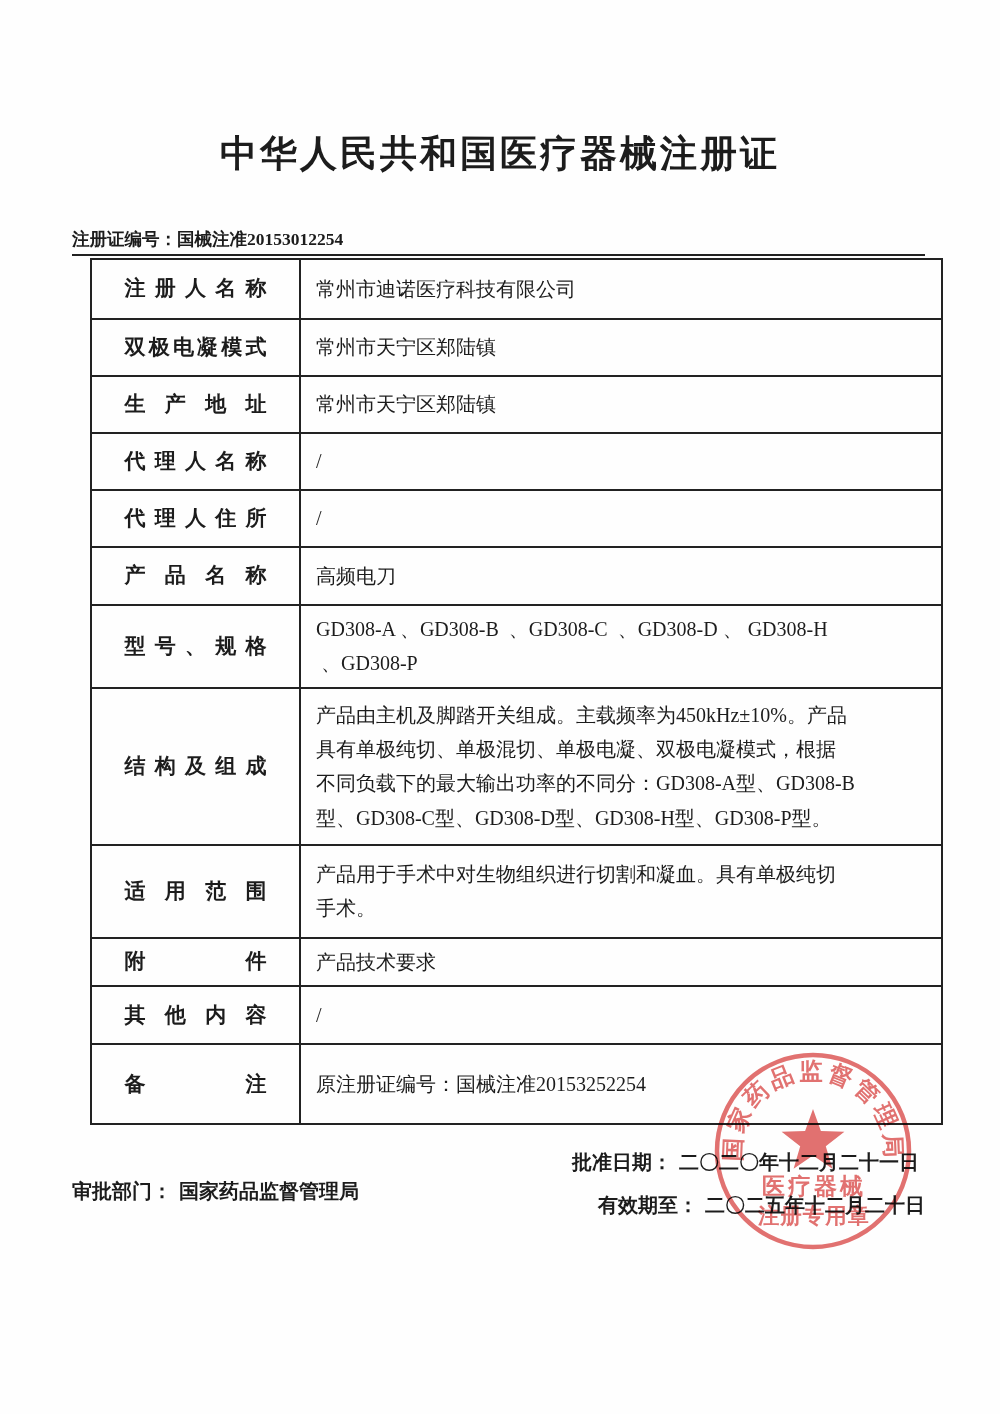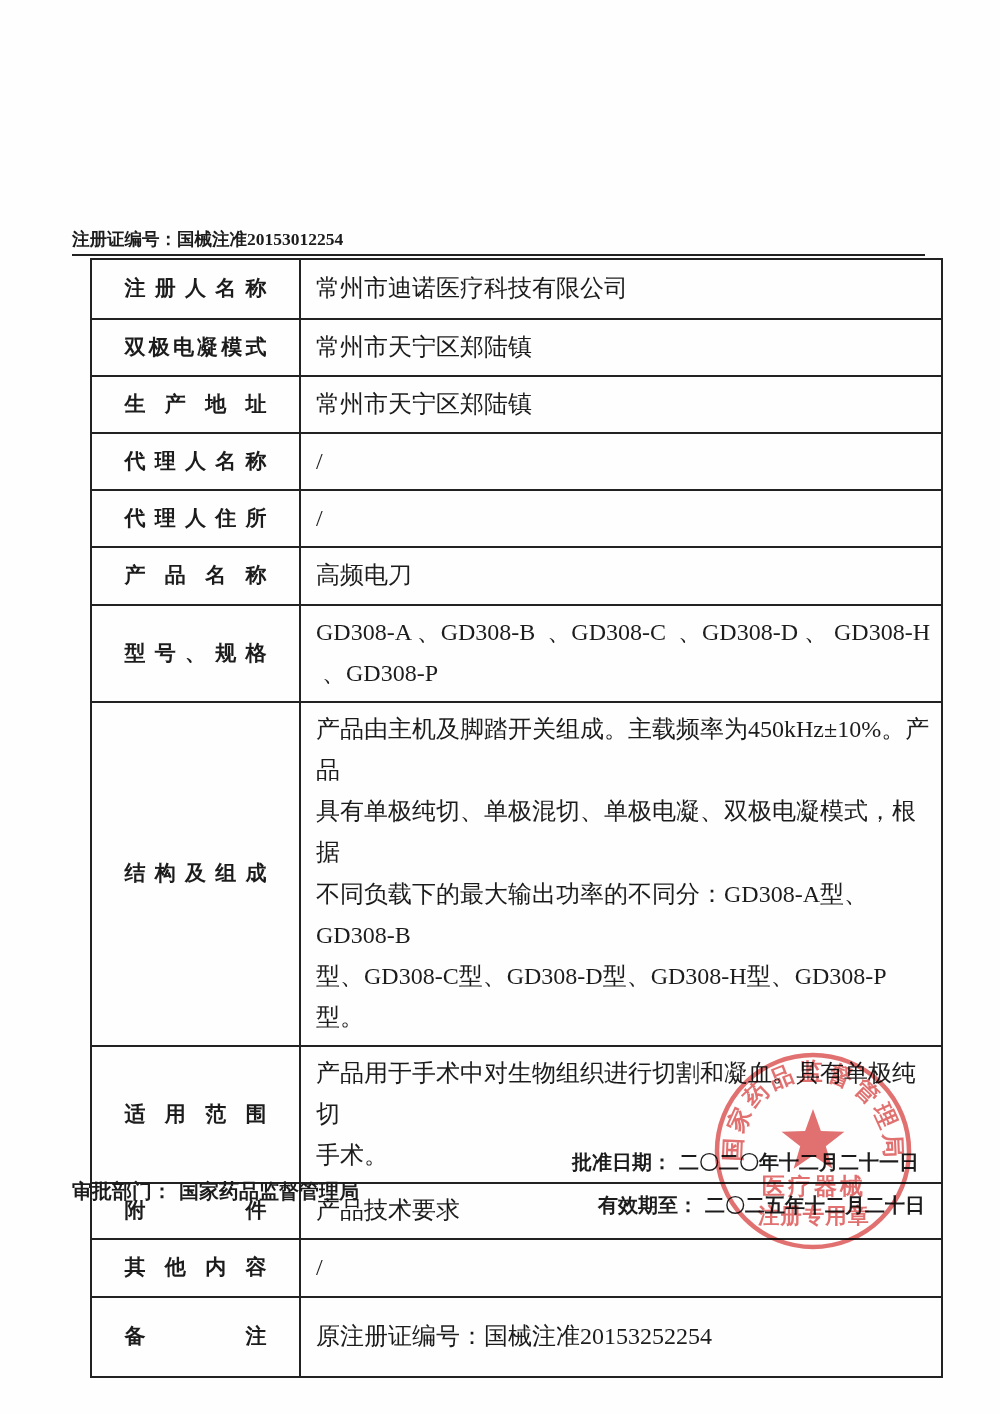--- a/index.html
+++ b/index.html
@@ -29,21 +29,21 @@
     border-collapse:collapse; table-layout:fixed;margin-left:18px;
   }
   table.cert td { border:2px solid #222222; vertical-align:middle; }
   td.lbl { width:205px; }
   td.lbl .lbl-text {
     display:block; width:142px; margin:0 auto;
     font-size:21px; font-weight:bold;
     text-align:justify; text-align-last:justify;
     line-height:1.2;
   }
-  td.val { padding:6px 10px 6px 15px; font-size:24px; line-height:1.72; }
+  td.val { padding:6px 10px 6px 15px; font-size:20px; line-height:1.72; }
   td.val .val-text { white-space:pre-wrap; display:block; }
   tr.r1  { height:60px; }
   tr.r2  { height:57px; }
   tr.r3  { height:57px; }
   tr.r4  { height:57px; }
   tr.r5  { height:57px; }
   tr.r6  { height:58px; }
   tr.r7  { height:79px; }
   tr.r8  { height:157px; }
   tr.r9  { height:93px; }
@@ -65,20 +65,21 @@
   .stamp text {
     font-family:"Liberation Serif","DejaVu Serif",serif;
     font-weight:bold;
   }
 </style>
 </head>
 <body>
 
 <div class="page">
 
+  <div class="title">中华人民共和国医疗器械注册证</div>
 
   <div class="regline"><span>注册证编号：</span><span>国械注准20153012254</span></div>
 
   <table class="cert">
     <tbody>
         <tr class="r1">
       <td class="lbl">
             <span class="lbl-text">注册人名称</span>
           </td>
       <td class="val">

